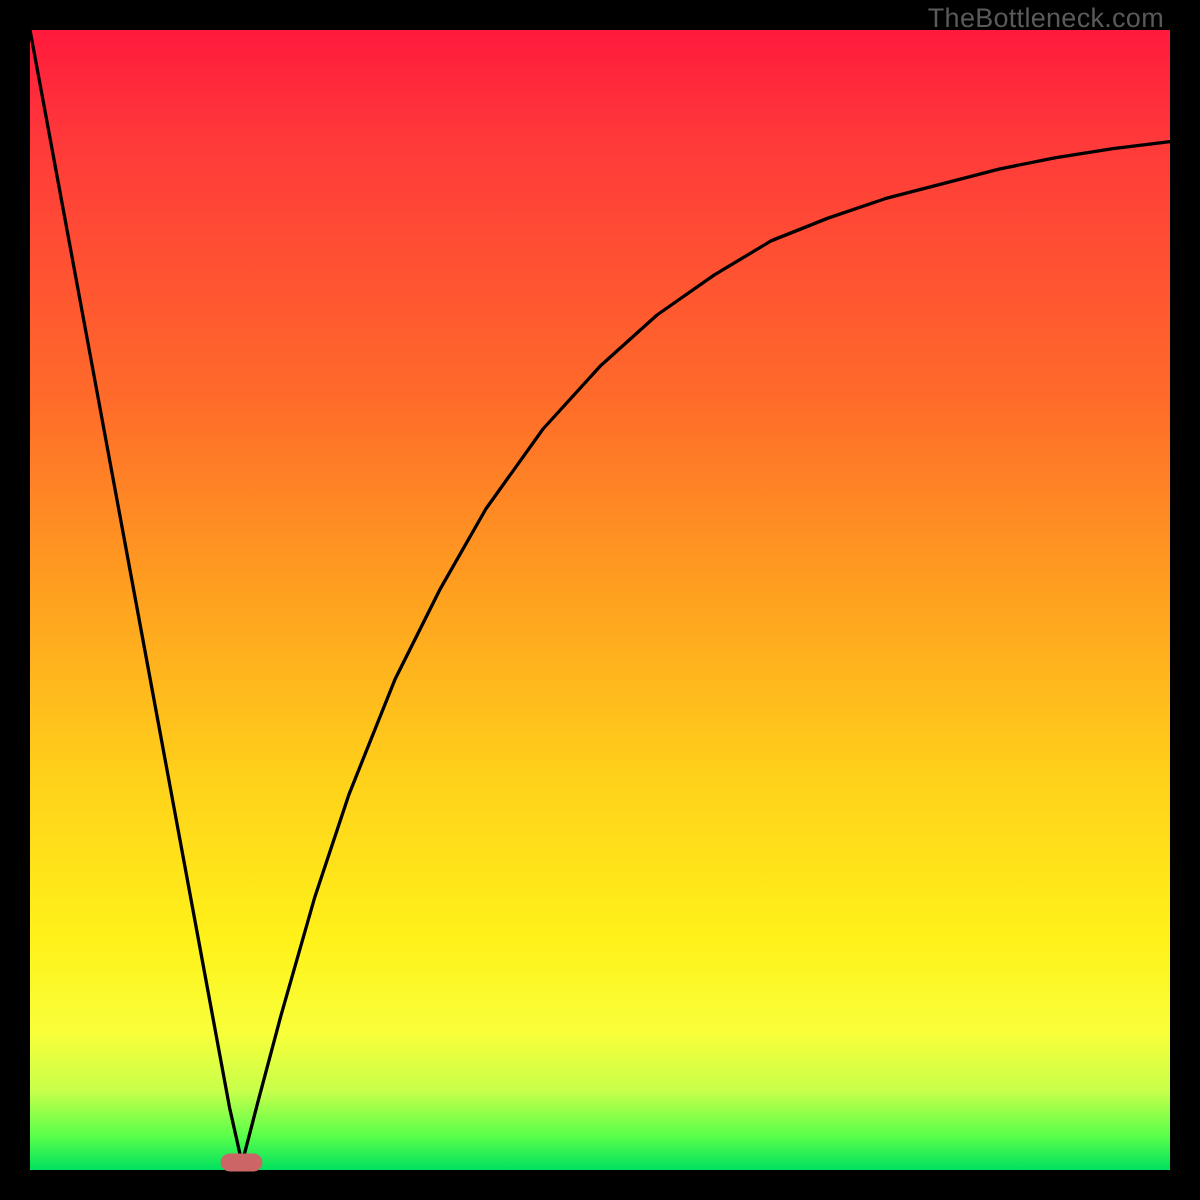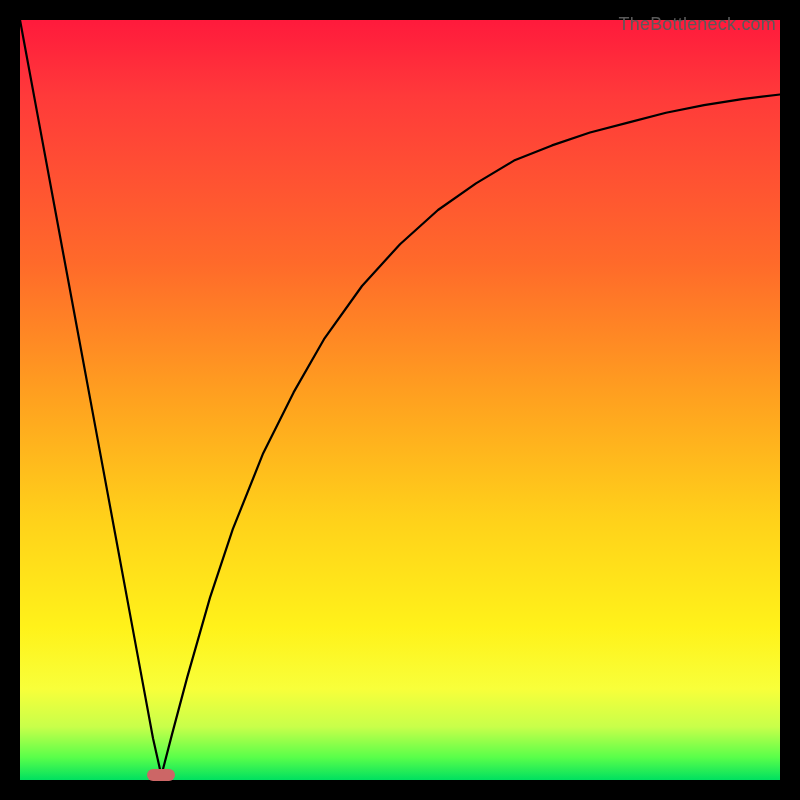--- a/index.html
+++ b/index.html
@@ -40,21 +40,20 @@
   }
   .attribution {
     position: absolute;
     top: 2px;
     right: 24px;
     color: #5a5a5a;
     font-size: 18px;
     font-weight: 500;
     letter-spacing: 0.2px;
     font-family: Arial, Helvetica, sans-serif;
-    margin-top: 12px;
   }
   .marker {
     position: absolute;
     width: 28px;
     height: 12px;
     background: #cc6666;
     border-radius: 6px;
     transform: translate(-50%, -50%);
   }
   svg.curve {

